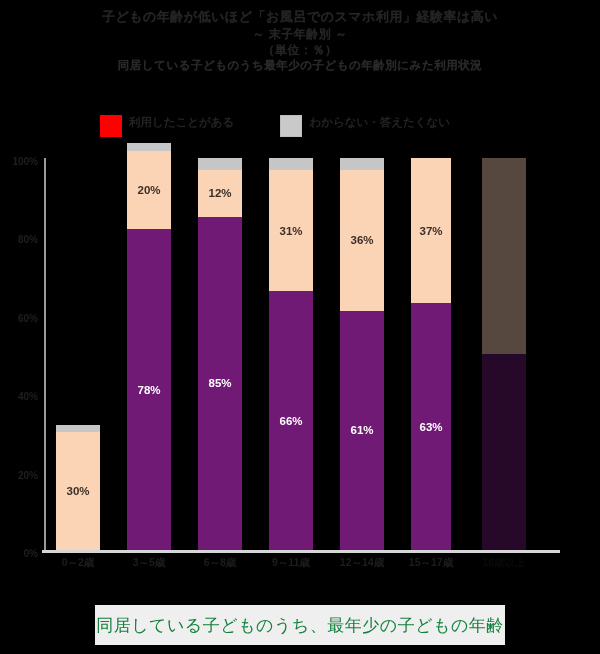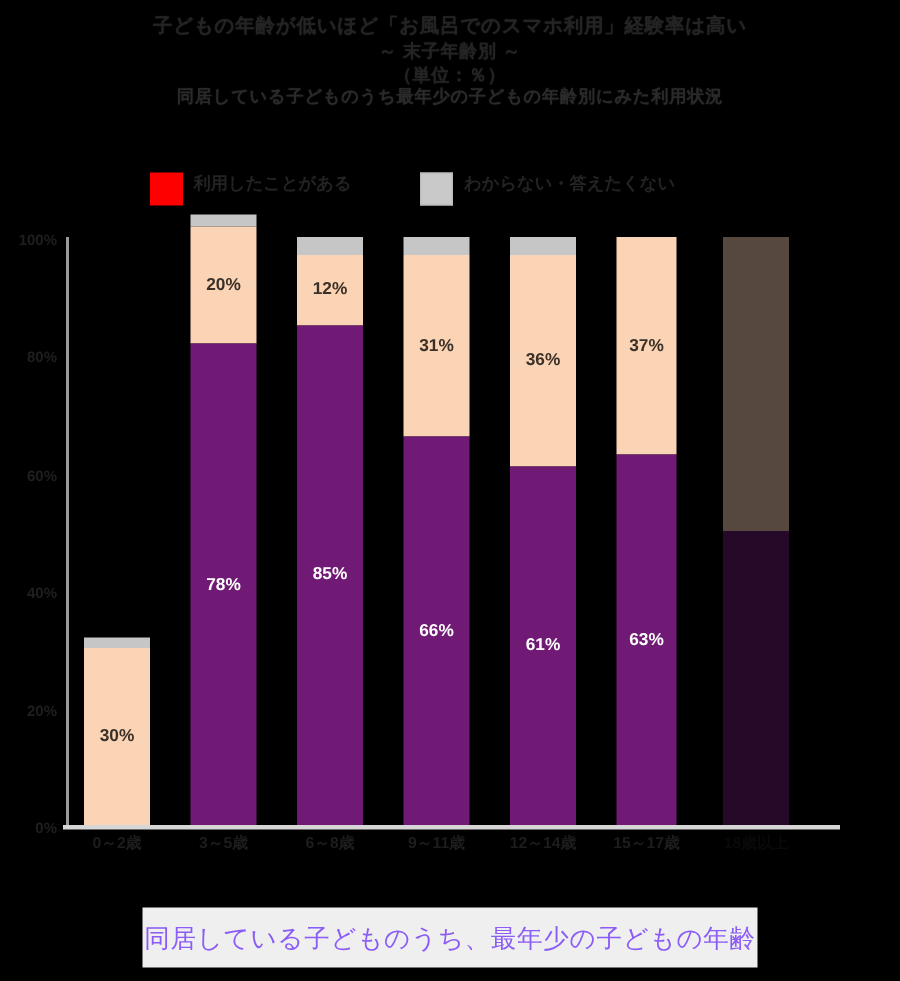--- a/index.html
+++ b/index.html
@@ -71,21 +71,21 @@
     text-align:center;font-size:10.5px;color:#1d1d1d;font-weight:bold;
     line-height:1.15;white-space:nowrap;
   }
 
   
   #caption{
     position:absolute;left:95px;top:605px;width:410px;height:40px;
     background:#EFEFEF;display:flex;align-items:center;justify-content:center;
   }
   #caption span{
-    font-size:17px;color:#8b5cf6;letter-spacing:.5px;
+    font-size:17px;color:#15803d;letter-spacing:.5px;
     font-family:Liberation Sans, sans-serif;
   }
 </style>
 </head>
 <body>
 
 <div id="title-block">
   <span class="tline t1">子どもの年齢が低いほど「お風呂でのスマホ利用」経験率は高い</span>
   <span class="tline t2">～ 末子年齢別 ～</span>
   <span class="tline t3">（単位：％）</span>

